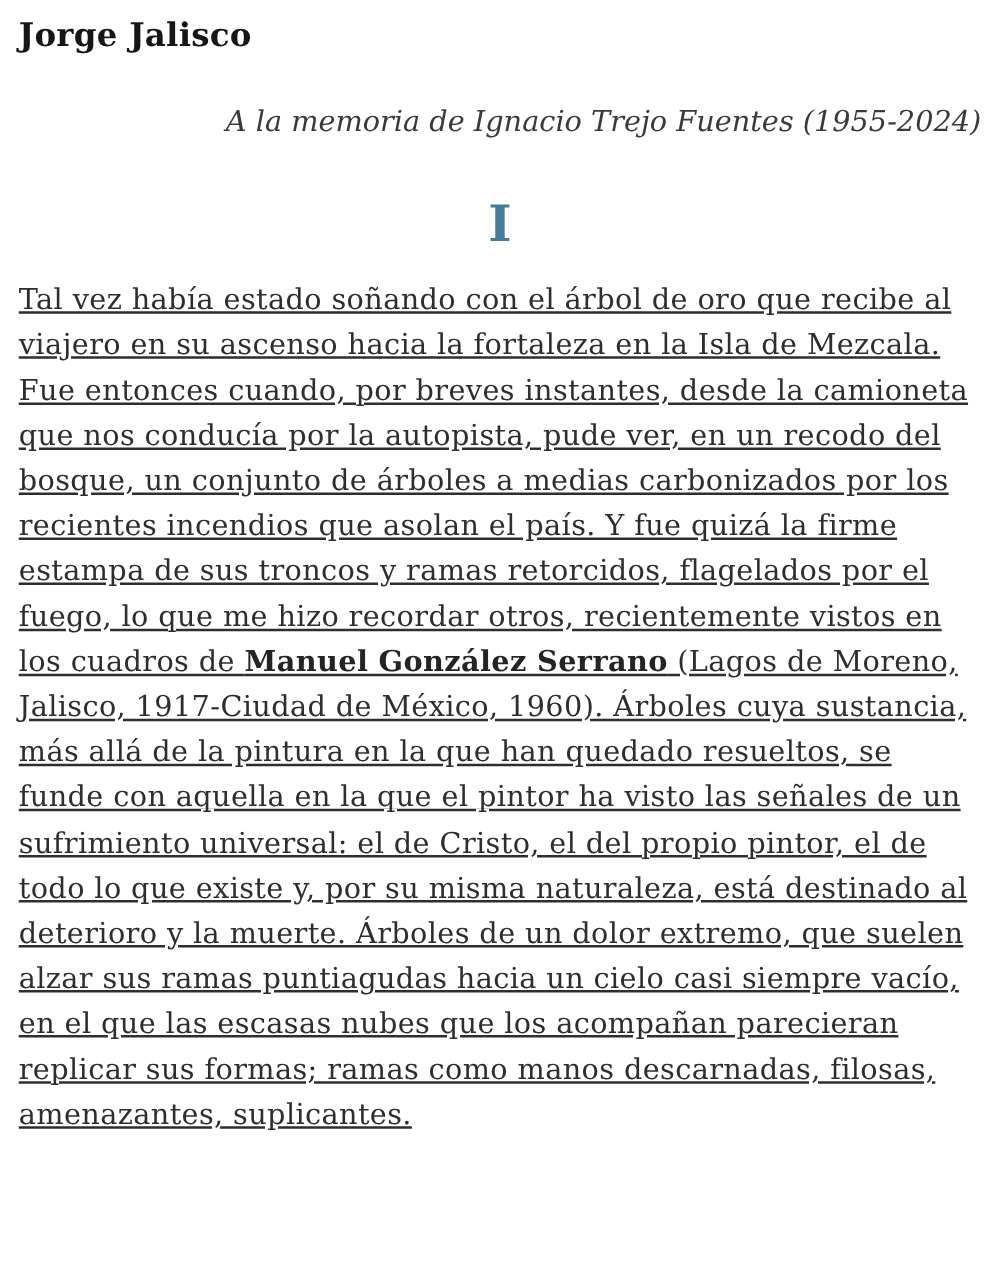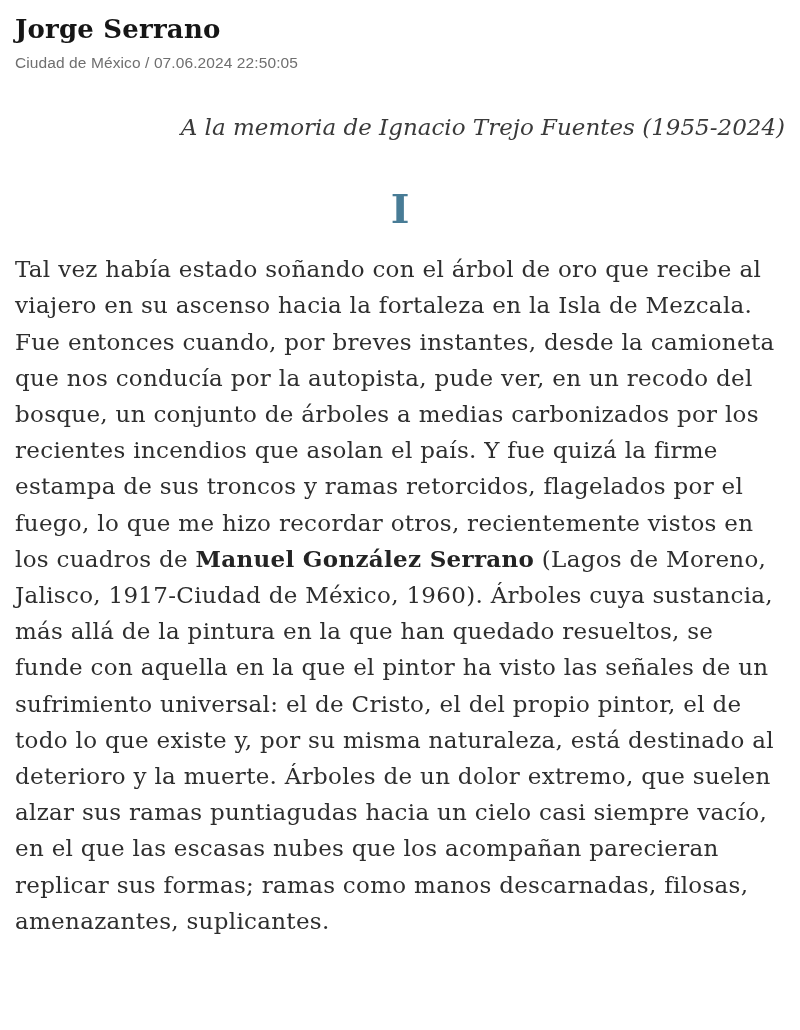--- a/index.html
+++ b/index.html
@@ -53,34 +53,34 @@
     color: #487c96;
   }
   .body-paragraph {
     margin: 18px 0 0 0;
     font-family: "DejaVu Serif", serif;
     font-size: 23px;
     line-height: 36.2px;
     color: #2e2e2e;
     letter-spacing: 0.3px;
     text-align: left;
+    text-decoration: underline;
   }
   .body-paragraph strong {
     font-weight: 700;
     color: #242424;
   }
 </style>
 </head>
 <body>
 
 <article class="page">
 
-  <h1 class="author-name">Jorge Serrano</h1>
+  <h1 class="author-name">Jorge Jalisco</h1>
 
-  <p class="byline">Ciudad de México / 07.06.2024 22:50:05</p>
 
   <p class="dedication">A la memoria de Ignacio Trejo Fuentes (1955-2024)</p>
 
   <div class="section-marker">I</div>
 
   <p class="body-paragraph"><span>Tal vez había estado soñando con el árbol de oro que recibe al viajero en su ascenso hacia la fortaleza en la Isla de Mezcala. Fue entonces cuando, por breves instantes, desde la camioneta que nos conducía por la autopista, pude ver, en un recodo del bosque, un conjunto de árboles a medias carbonizados por los recientes incendios que asolan el país. Y fue quizá la firme estampa de sus troncos y ramas retorcidos, flagelados por el fuego, lo que me hizo recordar otros, recientemente vistos en los cuadros de </span><strong>Manuel González Serrano</strong><span> (Lagos de Moreno, Jalisco, 1917-Ciudad de México, 1960). Árboles cuya sustancia, más allá de la pintura en la que han quedado resueltos, se funde con aquella en la que el pintor ha visto las señales de un sufrimiento universal: el de Cristo, el del propio pintor, el de todo lo que existe y, por su misma naturaleza, está destinado al deterioro y la muerte. Árboles de un dolor extremo, que suelen alzar sus ramas puntiagudas hacia un cielo casi siempre vacío, en el que las escasas nubes que los acompañan parecieran replicar sus formas; ramas como manos descarnadas, filosas, amenazantes, suplicantes.</span></p>
 
 </article>
 
 </body></html>

